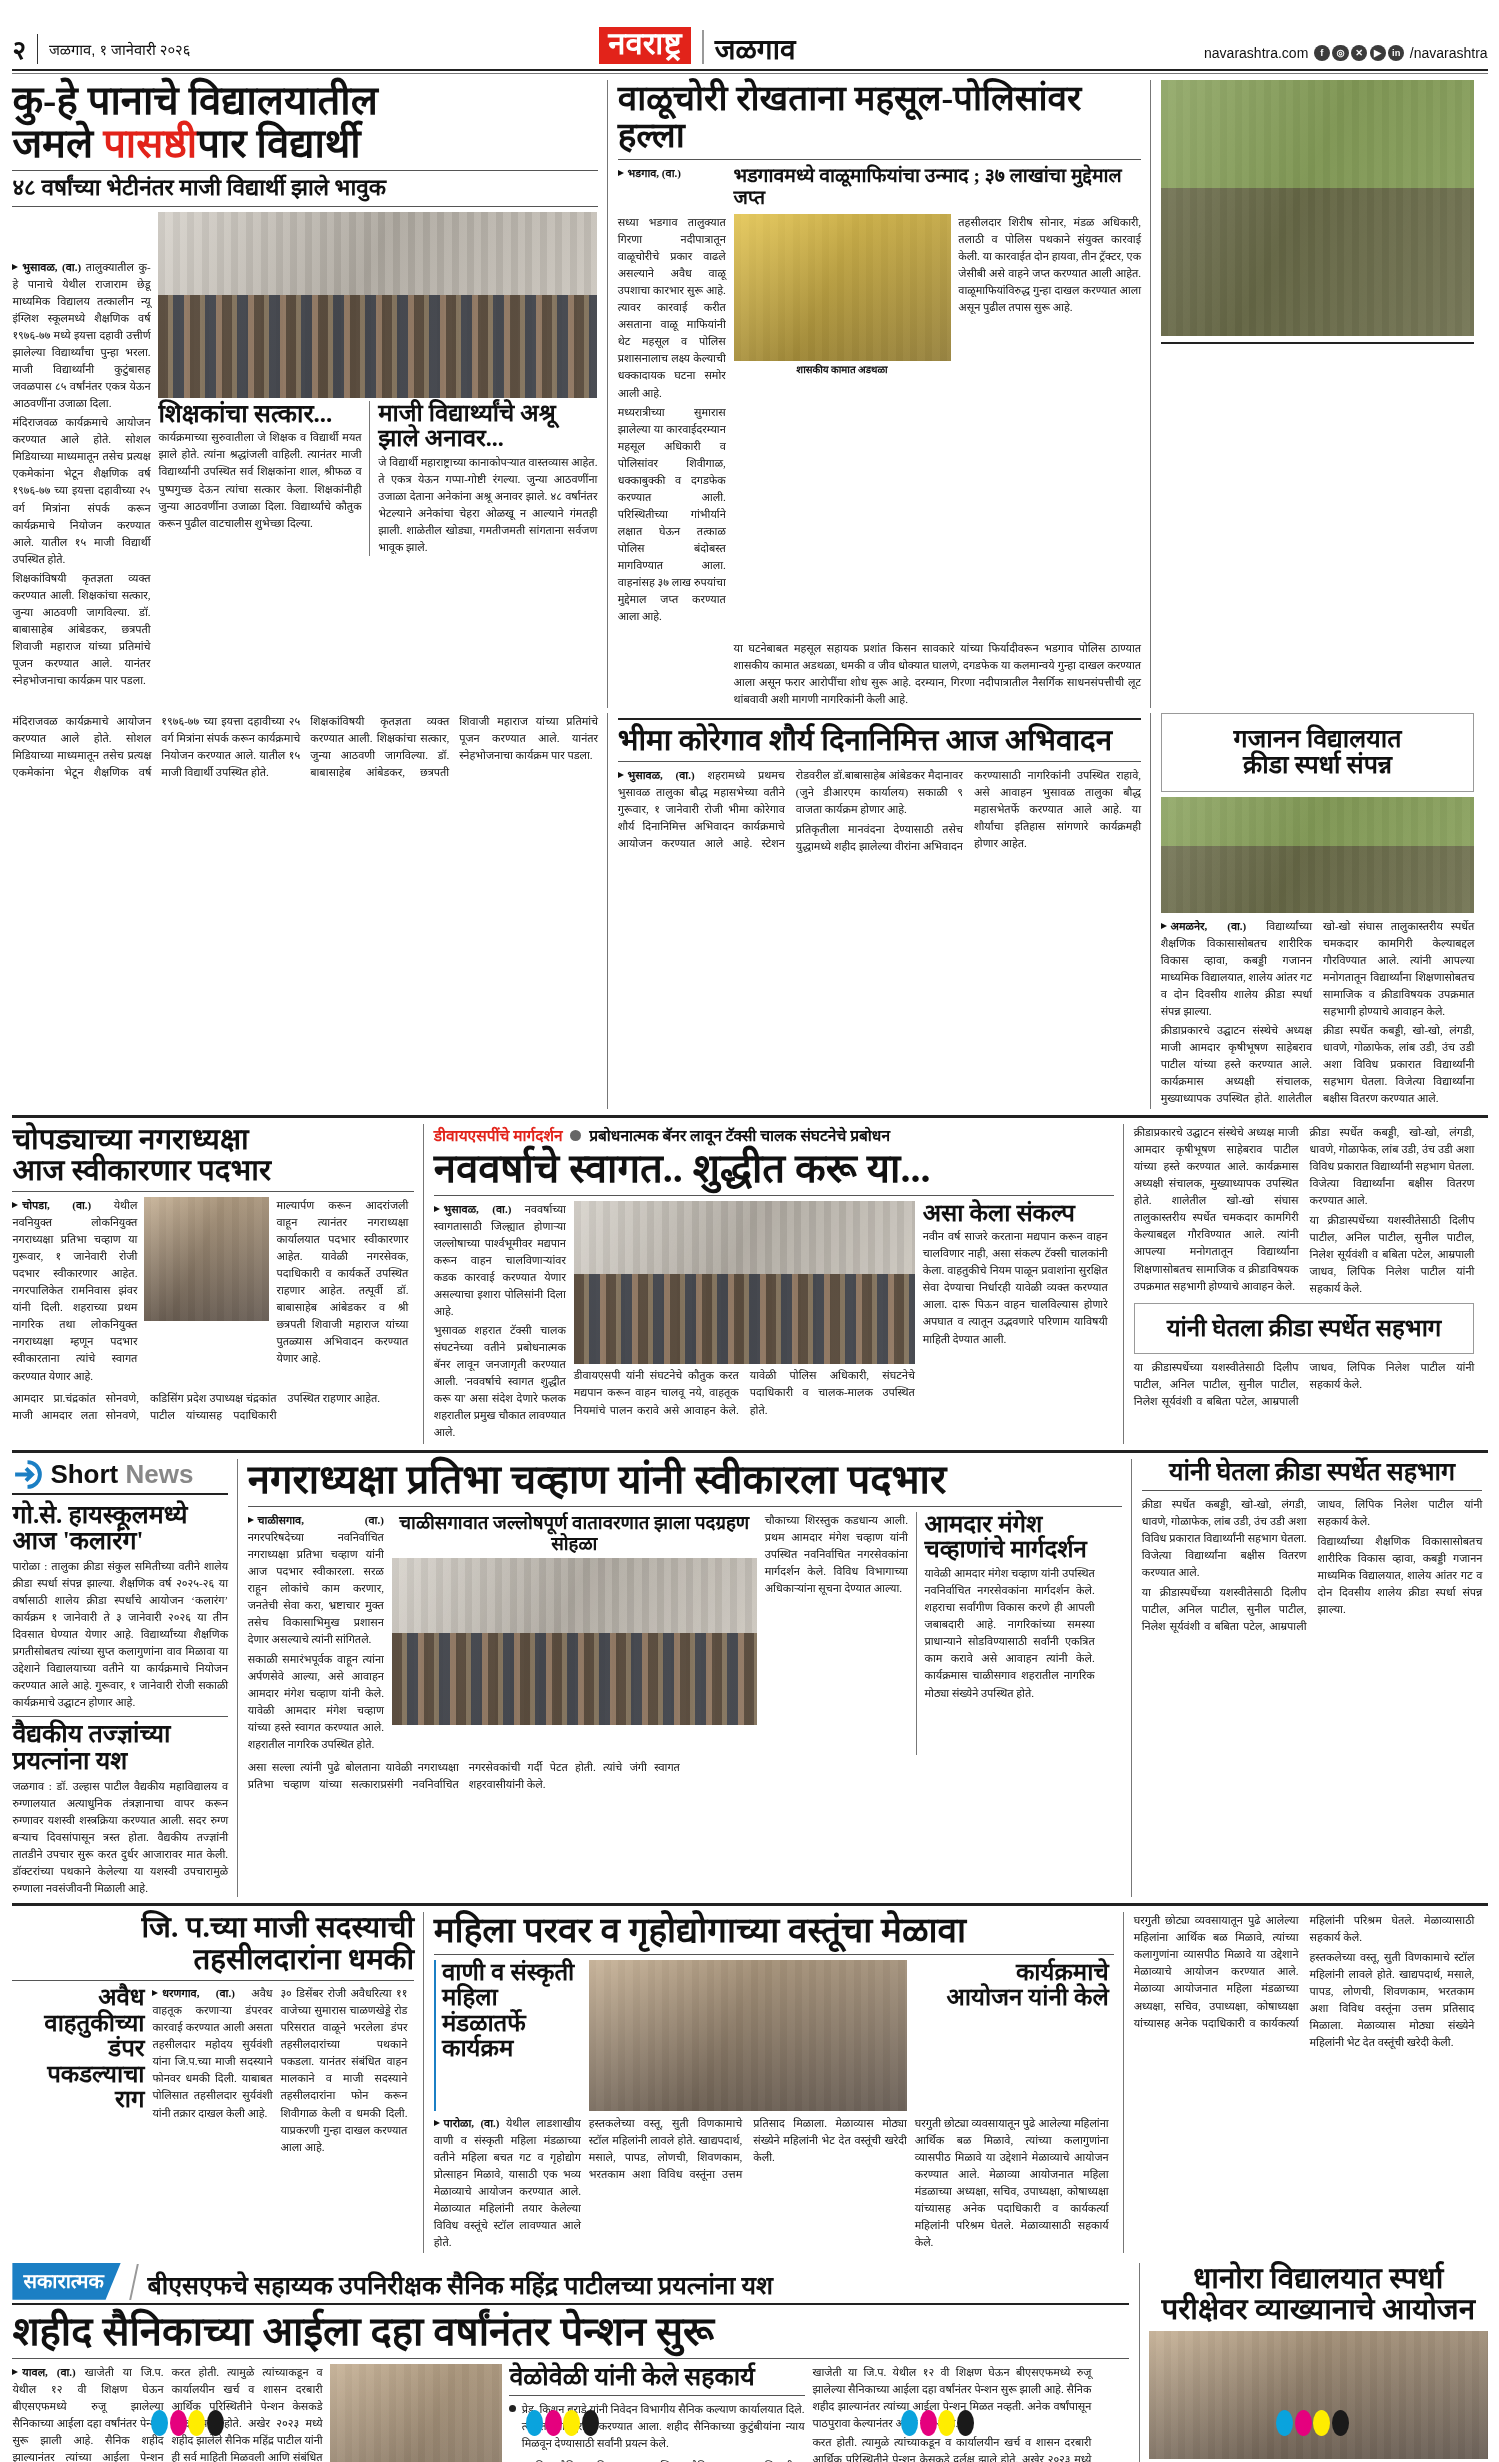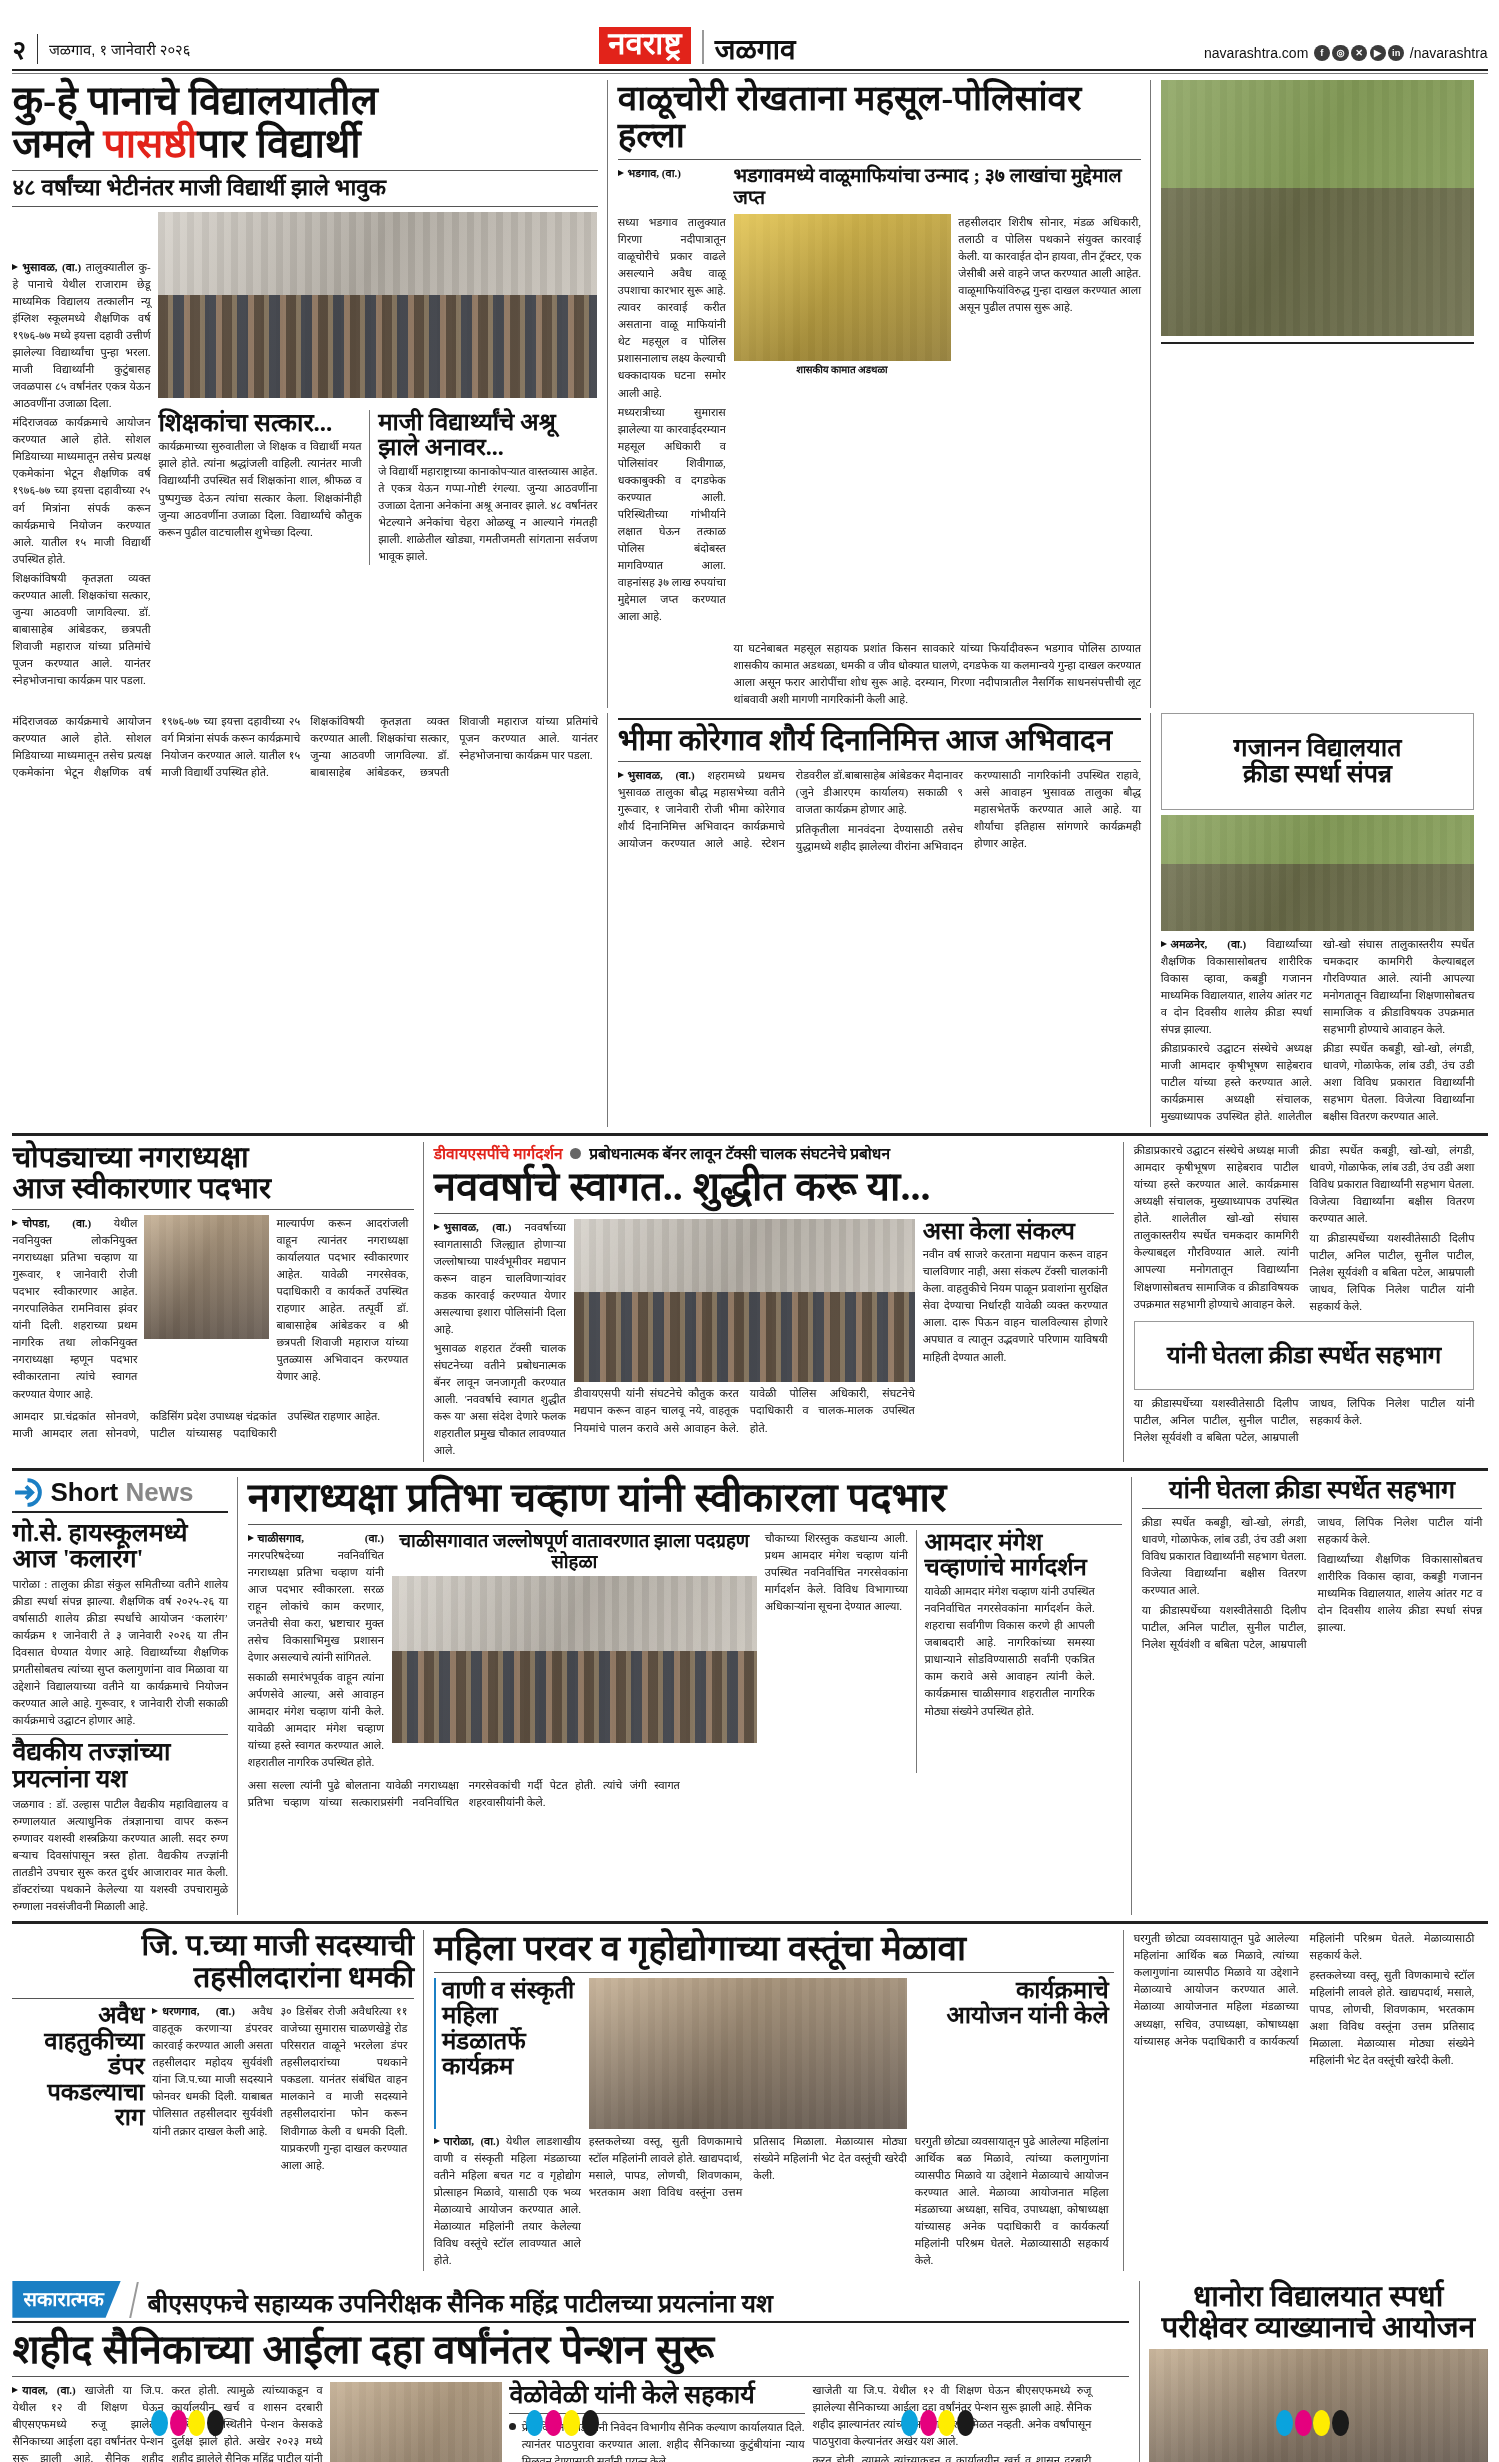--- a/index.html
+++ b/index.html
@@ -63,21 +63,21 @@
   .ph-yellow::after{content:"";position:absolute;inset:0;background:linear-gradient(160deg,rgba(235,205,90,.75),rgba(110,95,45,.55));}
   .ph-indoor{ background:#9a8d7d;}
   .ph-indoor::after{content:"";position:absolute;inset:0;background:linear-gradient(170deg,rgba(220,190,150,.5),rgba(60,50,45,.55));}
 
   .cap { font-size: 10px; text-align: center; font-weight: bold; line-height:1.3; padding-top:2.3px;}
   .hr-thin { border-top: 0.8px solid #555; margin: 4.7px 0; }
   .hr-thick { border-top: 2.3px solid #222; margin: 5.4px 0; }
   .hr-dbl { border-top: 2.3px solid #222; border-bottom: 0.8px solid #222; height:3.1px; margin: 6.2px 0; }
   .vdiv { border-left: 0.8px solid #777; }
 
-  .boxed { border: 1.6px solid #999; padding: 21px; }
+  .boxed { border: 1.6px solid #999; padding: 12px; }
 
   .shortnews-hd { display:flex; align-items:center; gap:7px; }
   .sn-icon { width: 31px; height: 31px; position: relative; }
   .sn-icon svg { width:31px; height:31px; }
   .sn-title { font-family:"Liberation Sans", sans-serif; font-weight:bold; font-size:26px; }
   .sn-title .g { color:#888; }
   .sn-rule { border-top:2.3px solid #222; margin:3.1px 0 6.2px 0; }
 
   .tag-blue { background:#1b7fc4; color:#fff; font-weight:bold; font-size:20px; padding:4.7px 17px 5.4px 11px;
               clip-path: polygon(0 0, 100% 0, 86% 100%, 0 100%); display:inline-block; }
@@ -132,21 +132,21 @@
       <div class="hr-thin"></div>
 
       <div class="grid" style="margin-top:3.1px;">
         <div style="width:146px; padding-right:7.8px;margin-top:47px;" class="body-txt">
           <p><span class="tri"></span><span class="dateline">भुसावळ, (वा.)</span> <span>तालुक्यातील कु-हे पानाचे येथील राजाराम छेडू माध्यमिक विद्यालय तत्कालीन न्यू इंग्लिश स्कूलमध्ये शैक्षणिक वर्ष १९७६-७७ मध्ये इयत्ता दहावी उत्तीर्ण झालेल्या विद्यार्थ्यांचा पुन्हा भरला. माजी विद्यार्थ्यांनी कुटुंबासह जवळपास ८५ वर्षांनंतर एकत्र येऊन आठवणींना उजाळा दिला.</span></p>
           <p>मंदिराजवळ कार्यक्रमाचे आयोजन करण्यात आले होते. सोशल मिडियाच्या माध्यमातून तसेच प्रत्यक्ष एकमेकांना भेटून शैक्षणिक वर्ष १९७६-७७ च्या इयत्ता दहावीच्या २५ वर्ग मित्रांना संपर्क करून कार्यक्रमाचे नियोजन करण्यात आले. यातील १५ माजी विद्यार्थी उपस्थित होते.</p>
           <p>शिक्षकांविषयी कृतज्ञता व्यक्त करण्यात आली. शिक्षकांचा सत्कार, जुन्या आठवणी जागविल्या. डॉ. बाबासाहेब आंबेडकर, छत्रपती शिवाजी महाराज यांच्या प्रतिमांचे पूजन करण्यात आले. यानंतर स्नेहभोजनाचा कार्यक्रम पार पडला.</p>
         </div>
         <div style="width:439px;">
           <div class="ph ph-people" style="height:186px;"></div>
-          <div class="grid" style="margin-top:12px;">
+          <div class="grid" style="margin-top:3px;">
             <div style="width:211px;padding-right:7.8px;">
               <div class="hl hl-m">शिक्षकांचा सत्कार...</div>
               <div class="body-txt" style="margin-top:2.3px">कार्यक्रमाच्या सुरुवातीला जे शिक्षक व विद्यार्थी मयत झाले होते. त्यांना श्रद्धांजली वाहिली. त्यानंतर माजी विद्यार्थ्यांनी उपस्थित सर्व शिक्षकांना शाल, श्रीफळ व पुष्पगुच्छ देऊन त्यांचा सत्कार केला. शिक्षकांनीही जुन्या आठवणींना उजाळा दिला. विद्यार्थ्यांचे कौतुक करून पुढील वाटचालीस शुभेच्छा दिल्या.</div>
             </div>
             <div style="width:228px;padding-left:7.8px;" class="vdiv">
               <div class="hl hl-s">माजी विद्यार्थ्यांचे अश्रू झाले अनावर...</div>
               <div class="body-txt" style="margin-top:2.3px">जे विद्यार्थी महाराष्ट्राच्या कानाकोपऱ्यात वास्तव्यास आहेत. ते एकत्र येऊन गप्पा-गोष्टी रंगल्या. जुन्या आठवणींना उजाळा देताना अनेकांना अश्रू अनावर झाले. ४८ वर्षांनंतर भेटल्याने अनेकांचा चेहरा ओळखू न आल्याने गंमतही झाली. शाळेतील खोड्या, गमतीजमती सांगताना सर्वजण भावूक झाले.</div>
             </div>
           </div>
         </div>

